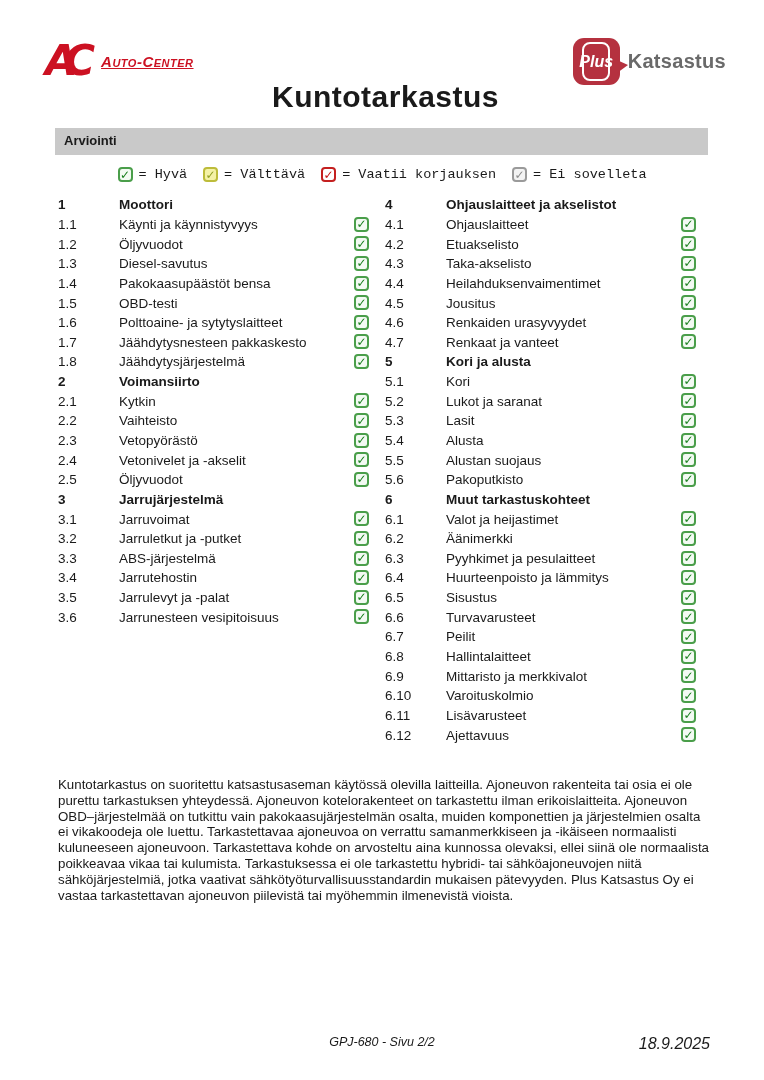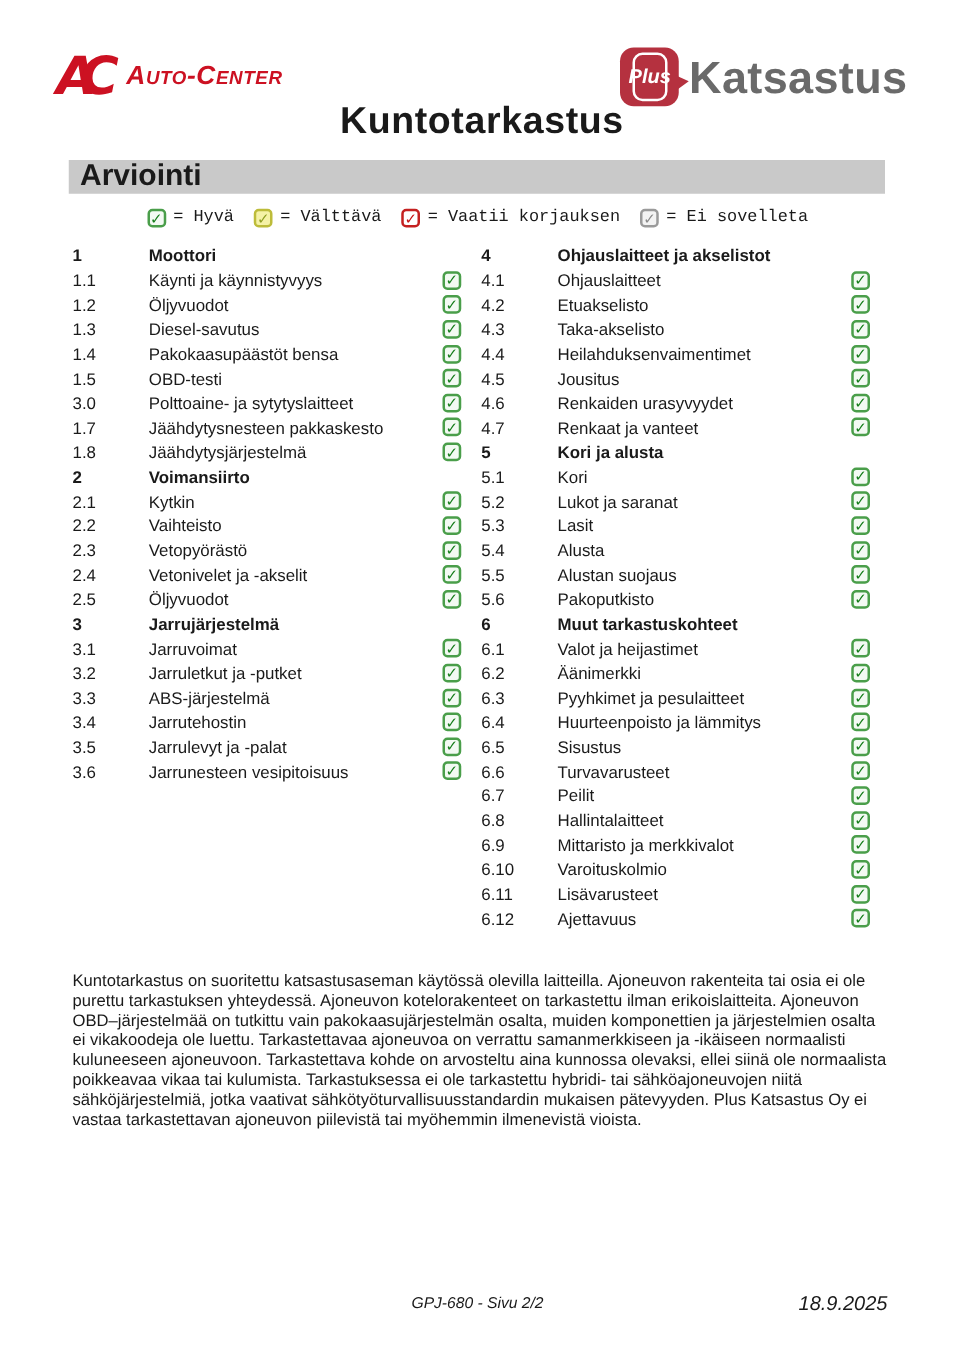--- a/index.html
+++ b/index.html
@@ -5,38 +5,38 @@
   * { margin: 0; padding: 0; box-sizing: border-box; }
   html, body { background: #fff; }
   body { font-family: "Liberation Sans", "DejaVu Sans", sans-serif; color: var(--text, #1a1a1a); }
   .page { position: relative; width: 764px; height: 1080px; background: #fff; margin: 0 auto; overflow: hidden; }
 
   
   .header { position: absolute; top: 38px; left: 45px; right: 38px; height: 58px; }
   .ac-logo { position: absolute; left: 0; top: 2px; display: flex; align-items: center; }
   .ac-mark { font-family: "DejaVu Sans", sans-serif; font-size: 42px; font-style: italic; font-weight: bold;
              color: var(--brand-red); letter-spacing: -12px; padding-right: 18px; line-height: 1; }
-  .ac-text { font-size: 21px; font-style: italic; font-weight: bold; color: var(--brand-red);
-             font-variant: small-caps; letter-spacing: 0.5px; }
+  .ac-text { font-size: 15px; font-style: italic; font-weight: bold; color: var(--brand-red);
+             font-variant: small-caps; letter-spacing: 0.5px; text-decoration: underline; }
   .page-title { position: absolute; left: 0; right: 0; top: 6px; text-align: center;
                 font-size: 30px; font-weight: bold; letter-spacing: 0.5px; margin-top: 36px; }
   .plus-logo { position: absolute; right: 0; top: 0; display: flex; align-items: center; gap: 8px; }
   .plus-badge { position: relative; width: 47px; height: 47px; background: var(--plus-badge-red);
                 border-radius: 11px; display: flex; align-items: center; justify-content: center; }
   .plus-badge::after { content: ""; position: absolute; right: -8px; top: 22px; width: 0; height: 0;
                 border-style: solid; border-width: 5px 0 8px 11px;
                 border-color: transparent transparent transparent var(--plus-badge-red); }
   .plus-badge-inner { width: 28px; height: 39px; border: 2px solid #fff; border-radius: 8px;
                 display: flex; align-items: center; justify-content: center;
                 color: #fff; font-style: italic; font-weight: bold; font-size: 16px; }
-  .plus-text { font-size: 36px; font-weight: bold; color: var(--katsastus-gray); letter-spacing: 0.3px; }
+  .plus-text { font-size: 20px; font-weight: bold; color: var(--katsastus-gray); letter-spacing: 0.3px; }
 
   
   .section-bar { position: absolute; left: 55px; top: 128px; width: 653px; height: 27px;
-                 background: var(--section-bar-gray); font-size: 24px; font-weight: bold;
+                 background: var(--section-bar-gray); font-size: 13px; font-weight: bold;
                  line-height: 26px; padding-left: 9px; }
 
   
   .legend { position: absolute; left: 0; right: 0; top: 167px; display: flex;
             justify-content: center; align-items: center; gap: 16px; font-size: 13.5px; }
   .legend-item { display: inline-flex; align-items: center; }
   .legend-label { margin-left: 6px; font-family: Liberation Mono, monospace; }
 
   
   .check { width: 15px; height: 15px; box-sizing: border-box; border: 2px solid; border-radius: 4px;
@@ -131,21 +131,21 @@
           <span class="num">1.4</span>
           <span class="lab">Pakokaasupäästöt bensa</span>
           <span class="check good">✓</span>
         </div>
         <div class="row">
           <span class="num">1.5</span>
           <span class="lab">OBD-testi</span>
           <span class="check good">✓</span>
         </div>
         <div class="row">
-          <span class="num">3.0</span>
+          <span class="num">1.6</span>
           <span class="lab">Polttoaine- ja sytytyslaitteet</span>
           <span class="check good">✓</span>
         </div>
         <div class="row">
           <span class="num">1.7</span>
           <span class="lab">Jäähdytysnesteen pakkaskesto</span>
           <span class="check good">✓</span>
         </div>
         <div class="row">
           <span class="num">1.8</span>

